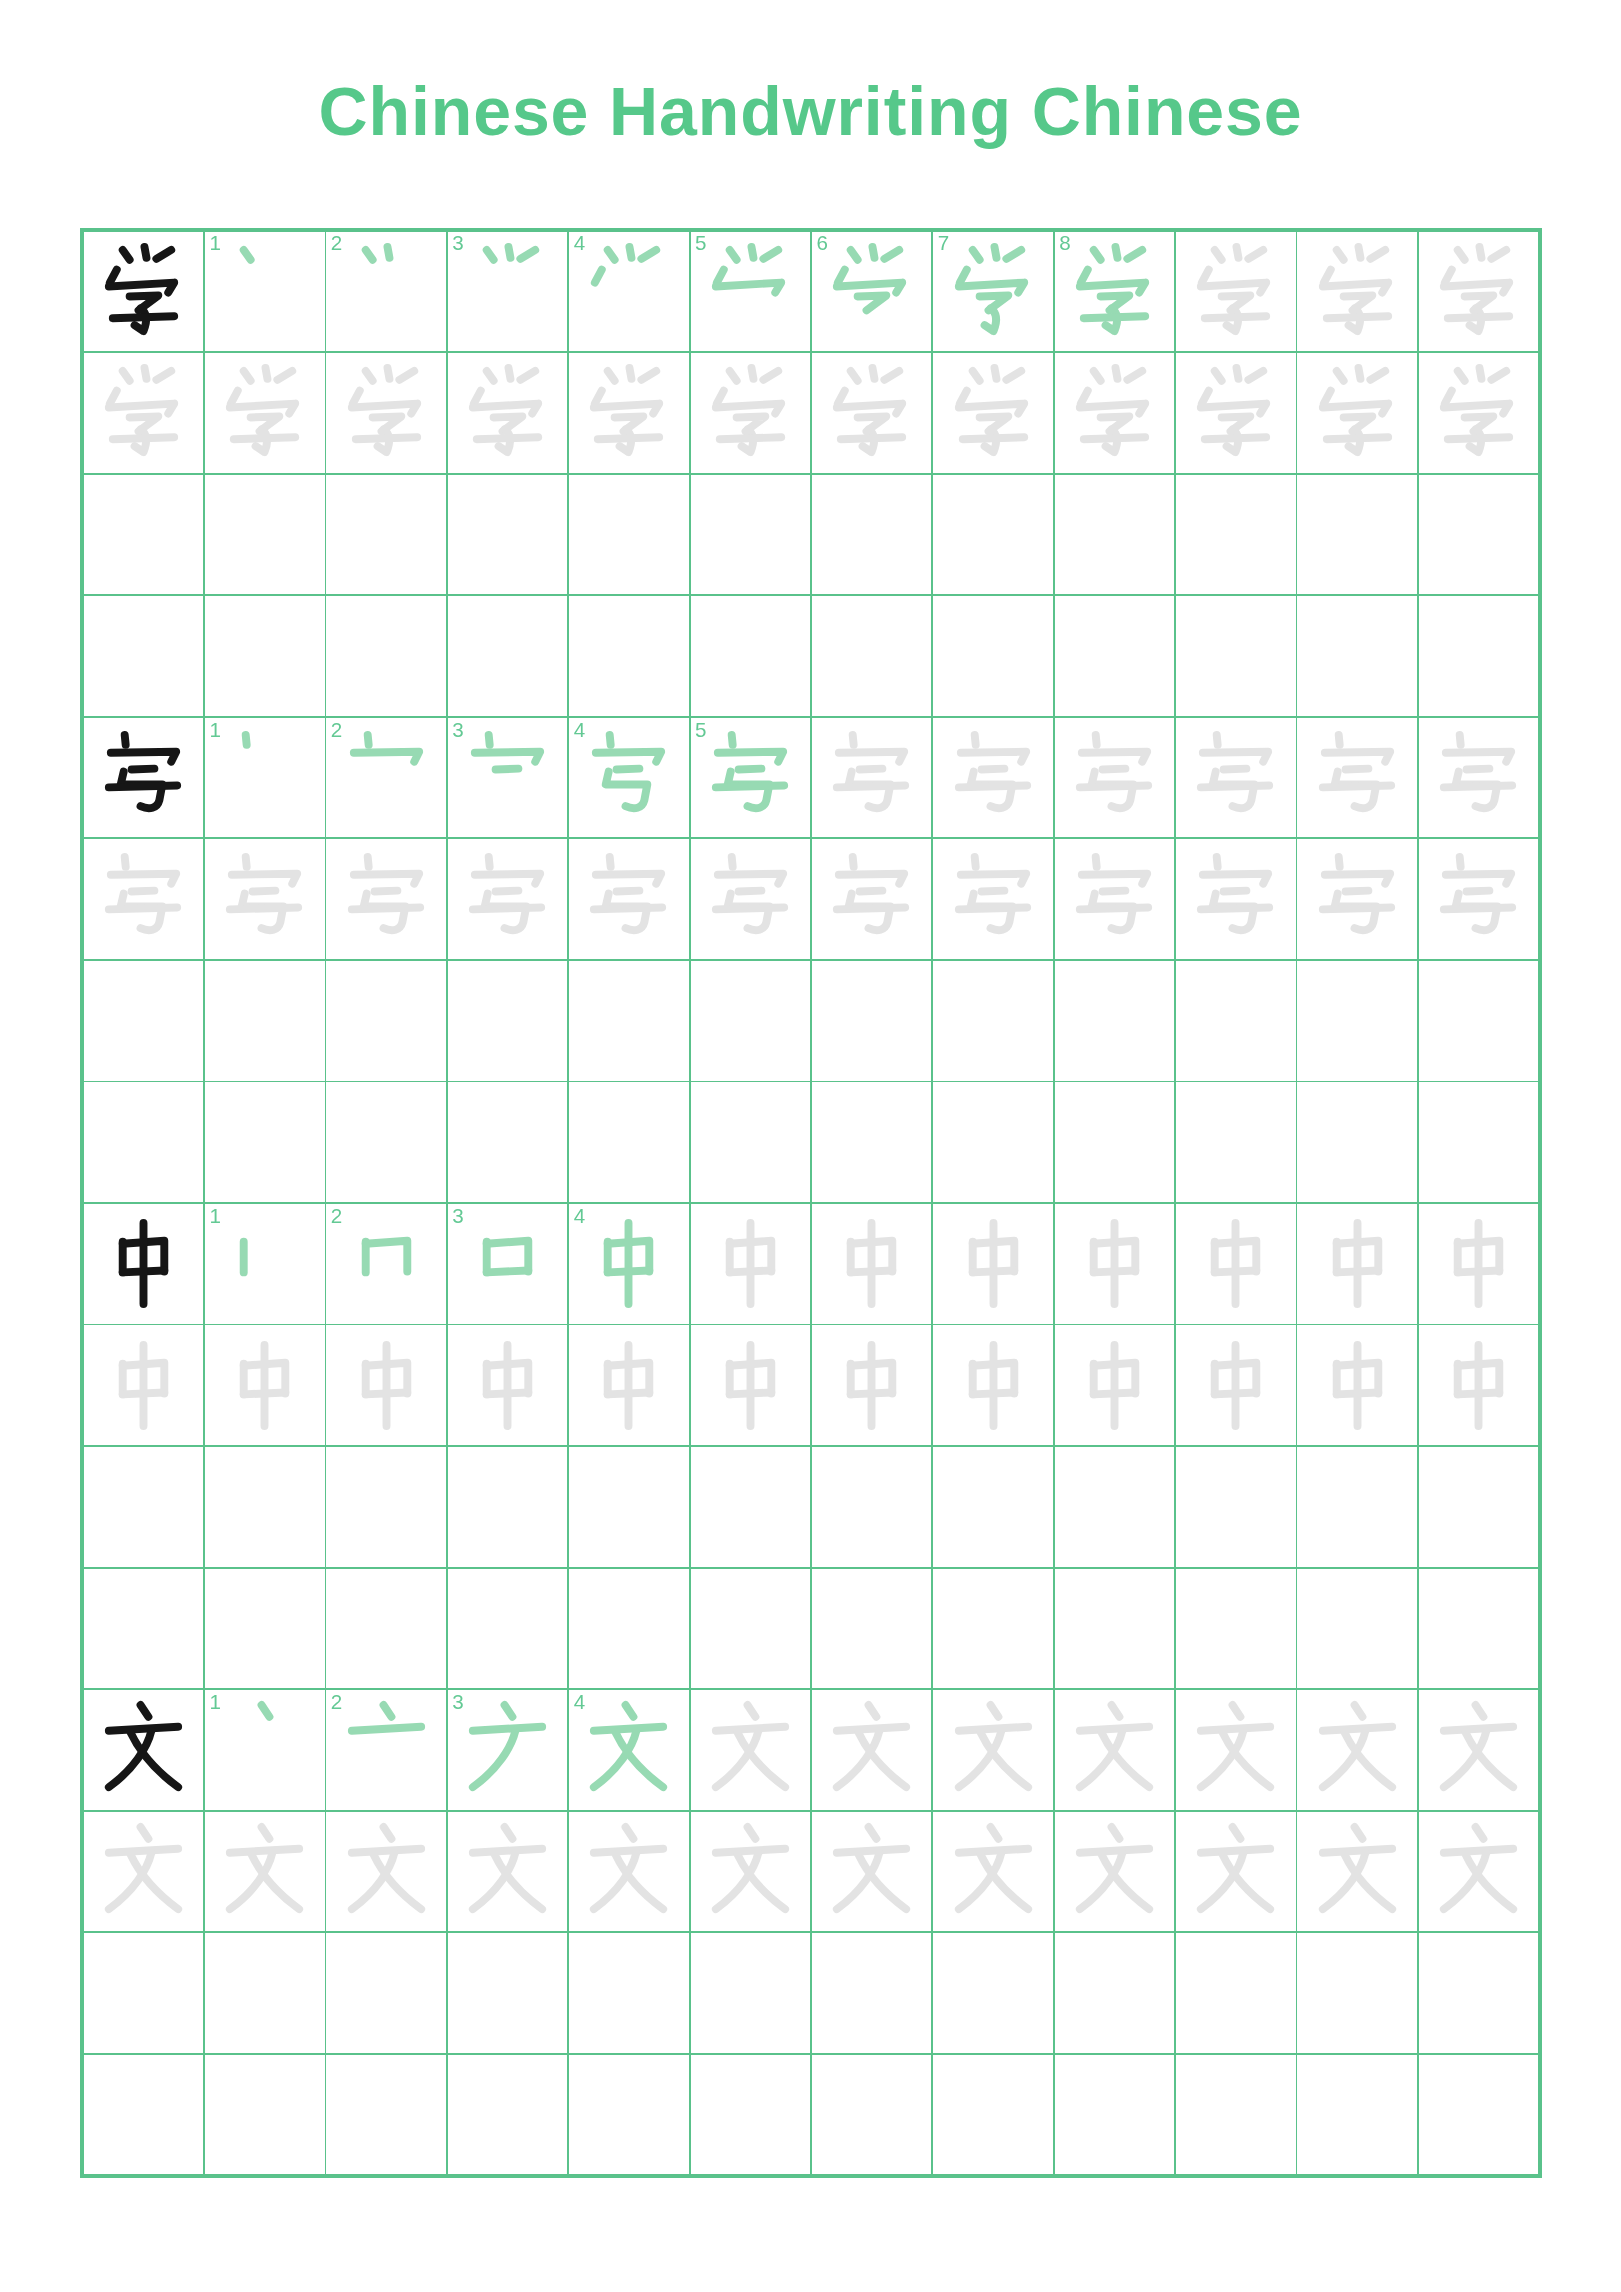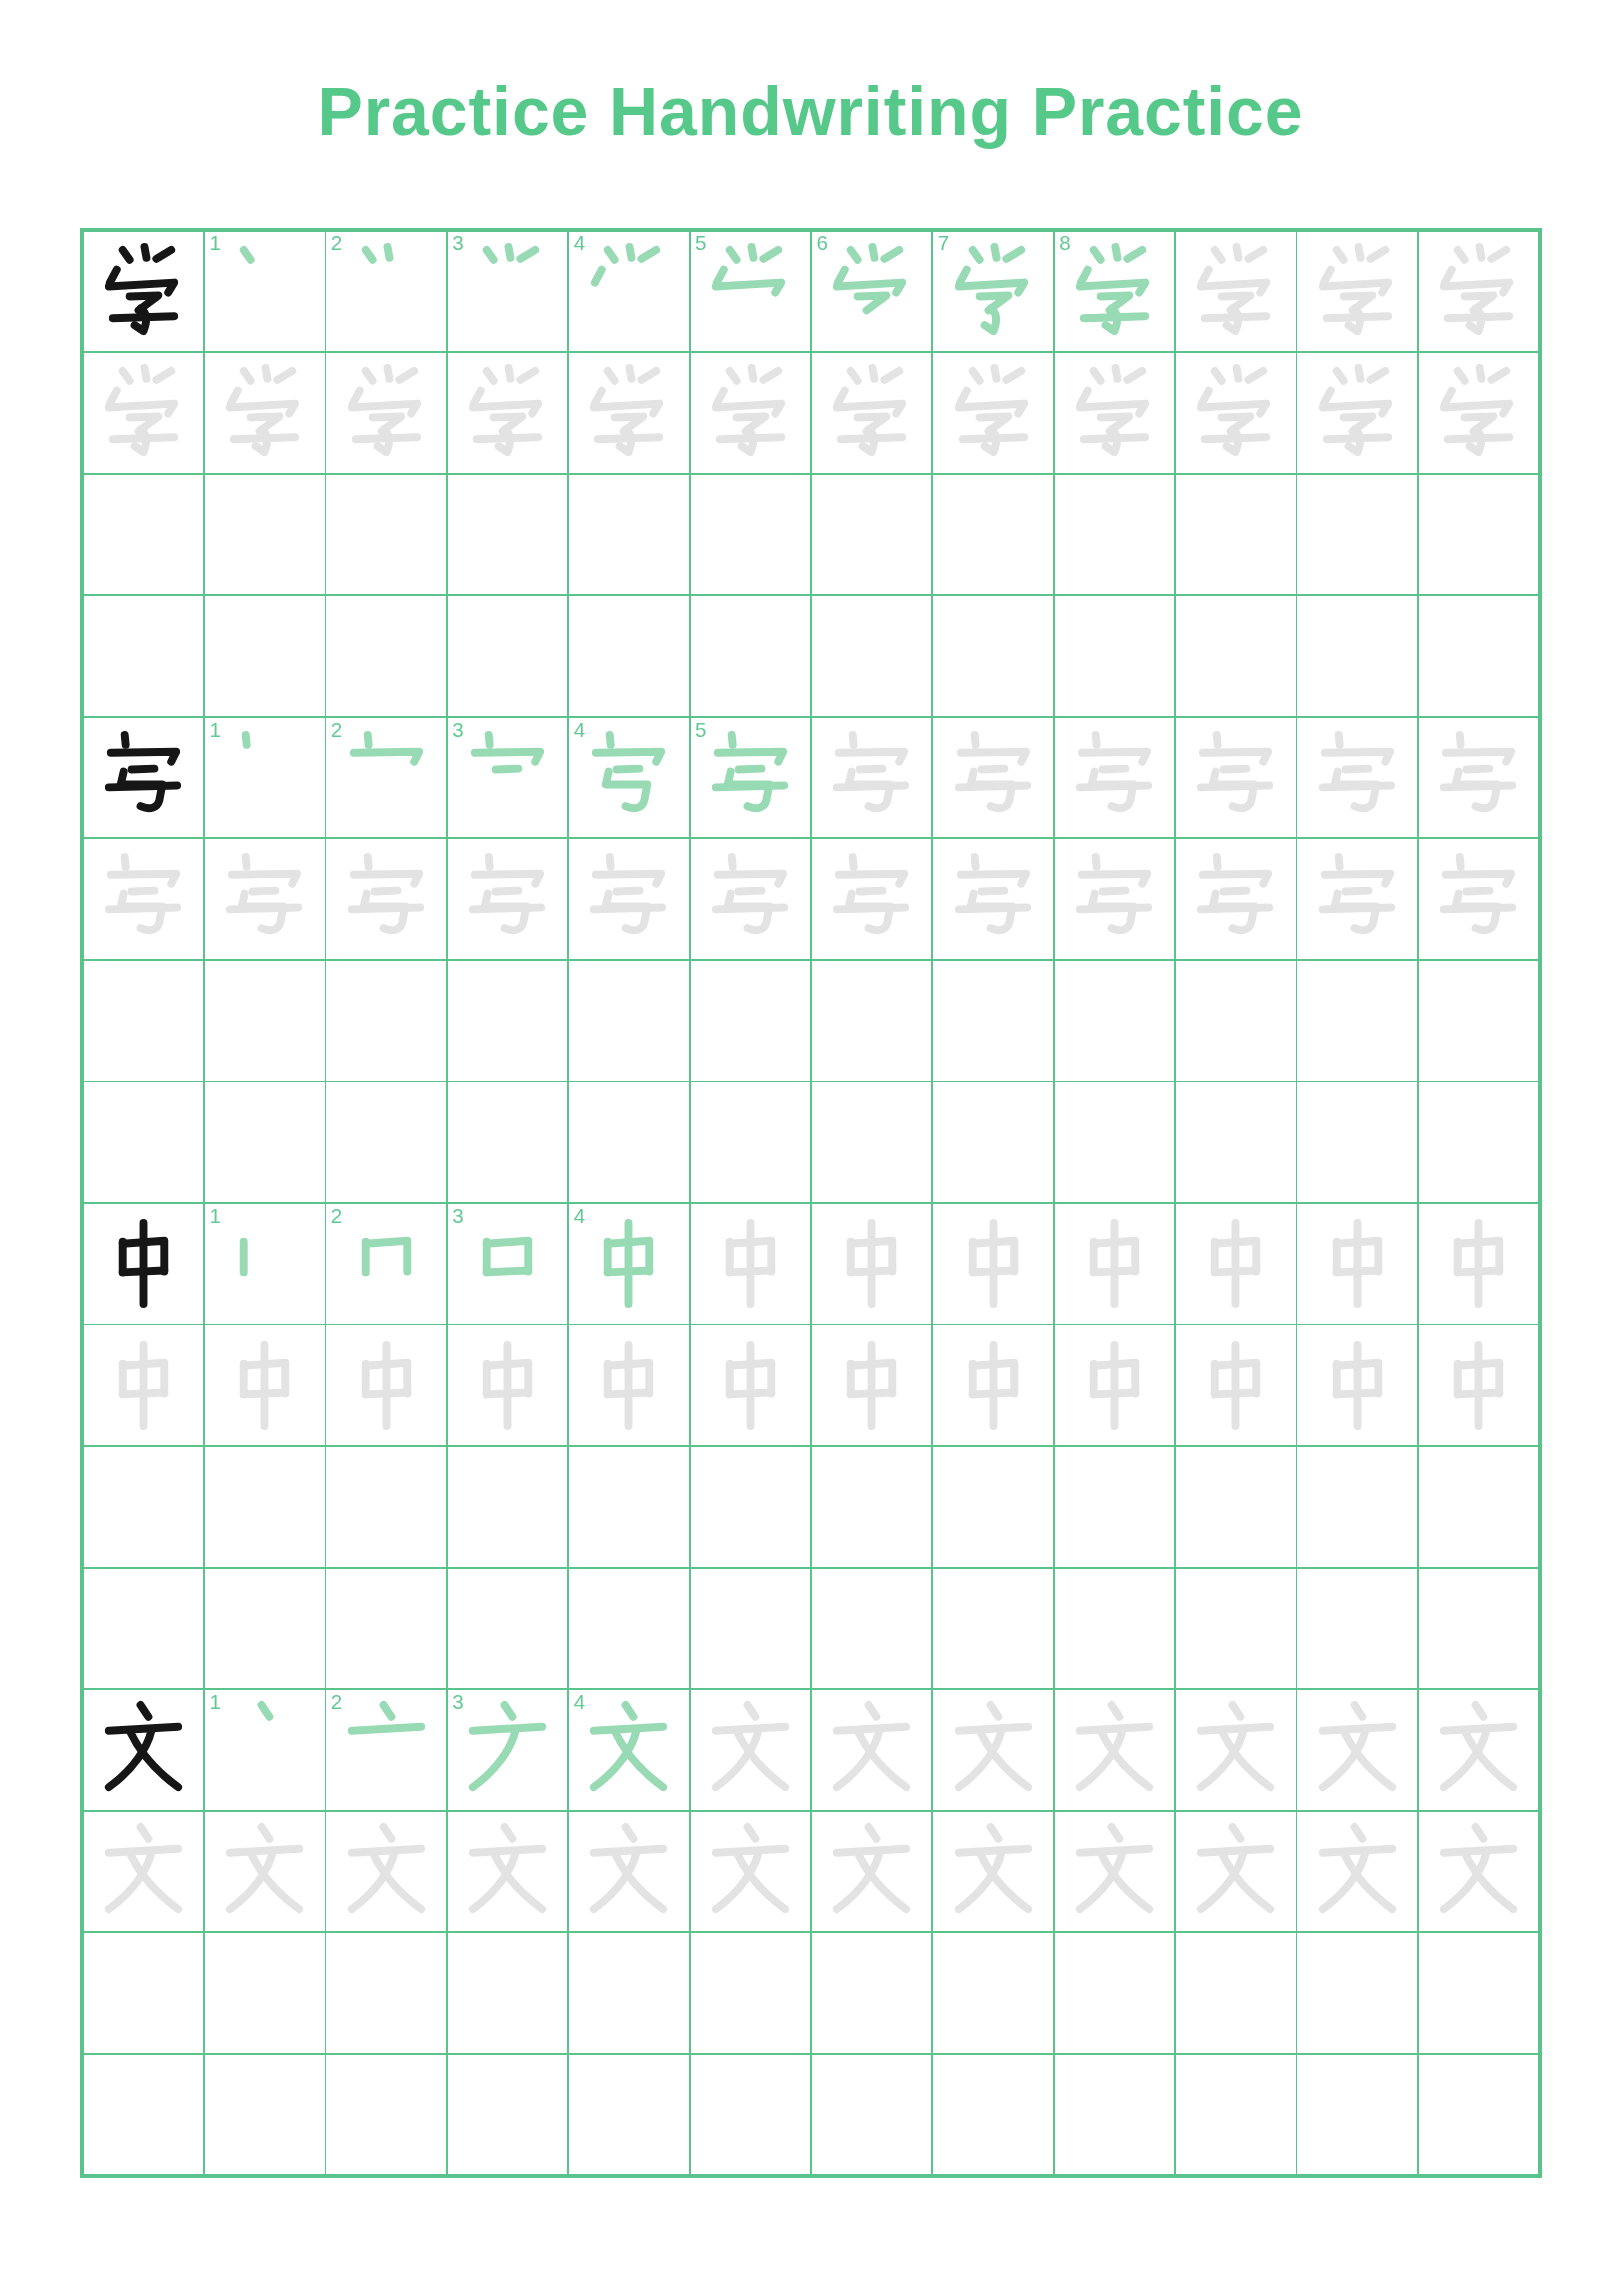--- a/index.html
+++ b/index.html
@@ -25,21 +25,21 @@
   .stroke-num{
     position:absolute;top:0.9px;left:4.5px;
     font-size:20.6px;line-height:1.05;color:var(--number-green);
     user-select:none;
   }
 </style>
 </head>
 <body>
 
 <div class="page">
-  <h1 class="title">Practice Handwriting Practice</h1>
+  <h1 class="title">Chinese Handwriting Chinese</h1>
   <div class="grid" id="practice-grid">
       <div class="cell">
         <svg viewBox="0 0 100 100">
           <path d="M29 8 L36 18" stroke="#161616" stroke-width="8"></path>
           <path d="M51 5 L53 16" stroke="#161616" stroke-width="8"></path>
           <path d="M63 17 L78 8" stroke="#161616" stroke-width="8"></path>
           <path d="M23 28 L16 41" stroke="#161616" stroke-width="8"></path>
           <path d="M15 45 L81 41 L75 51" stroke="#161616" stroke-width="8"></path>
           <path d="M36 55 L65 54 L45 69" stroke="#161616" stroke-width="8"></path>
           <path d="M47 67 C54 72 54 80 50 90 L41 84" stroke="#161616" stroke-width="8"></path>

